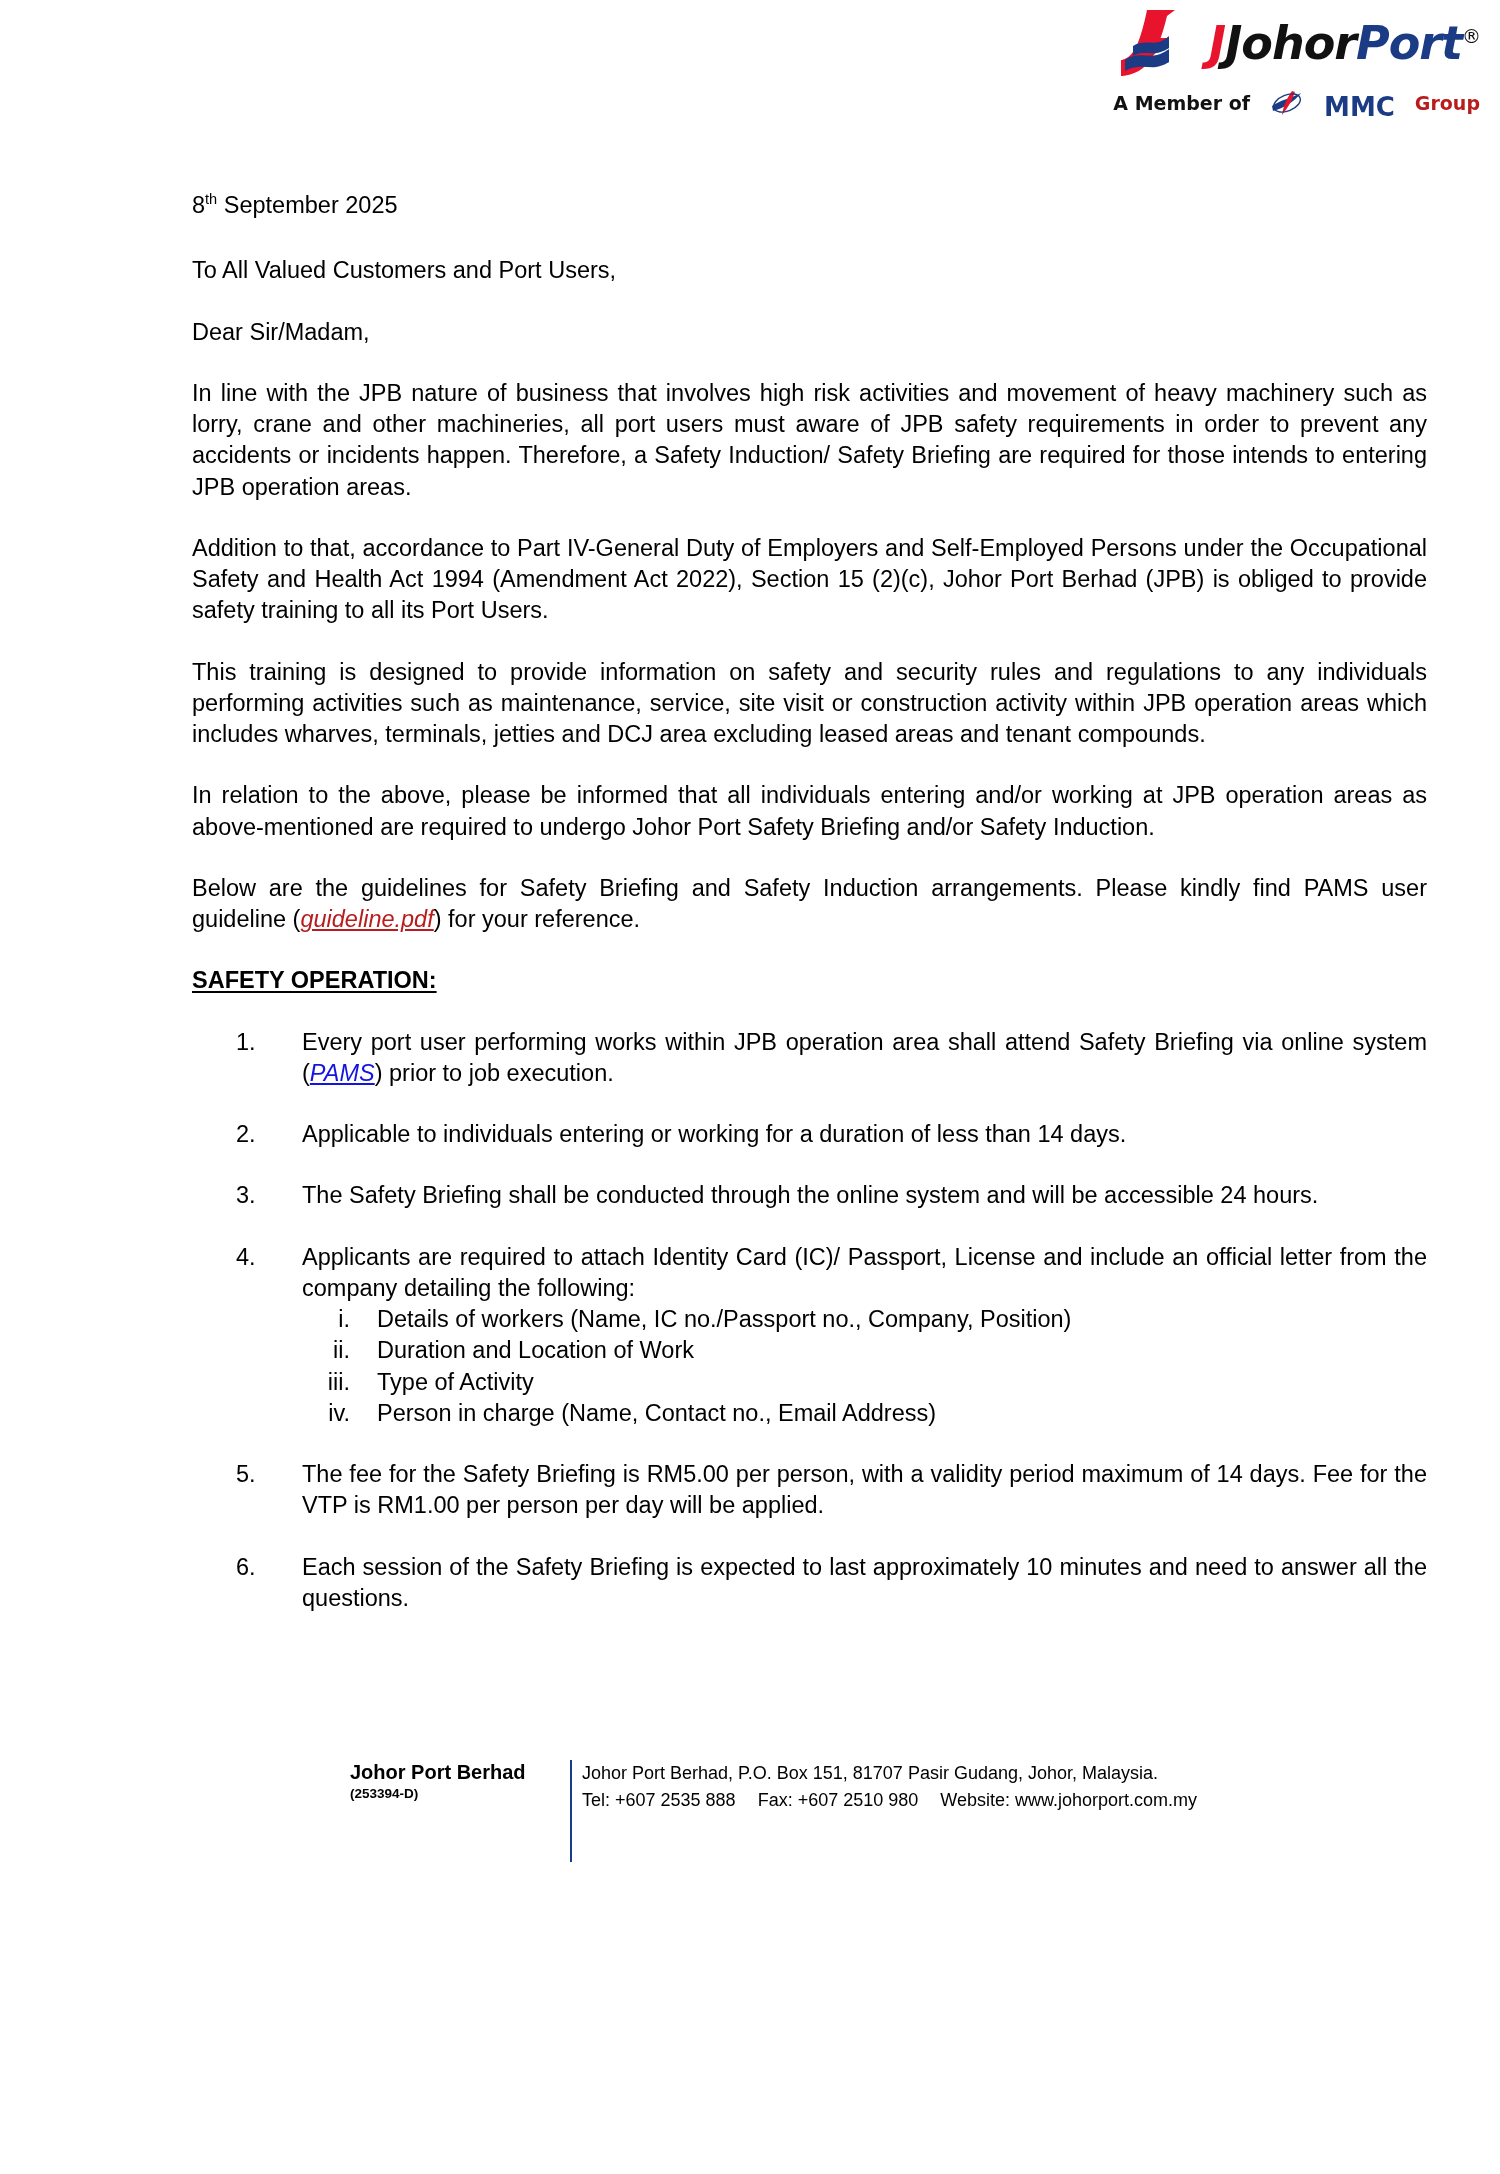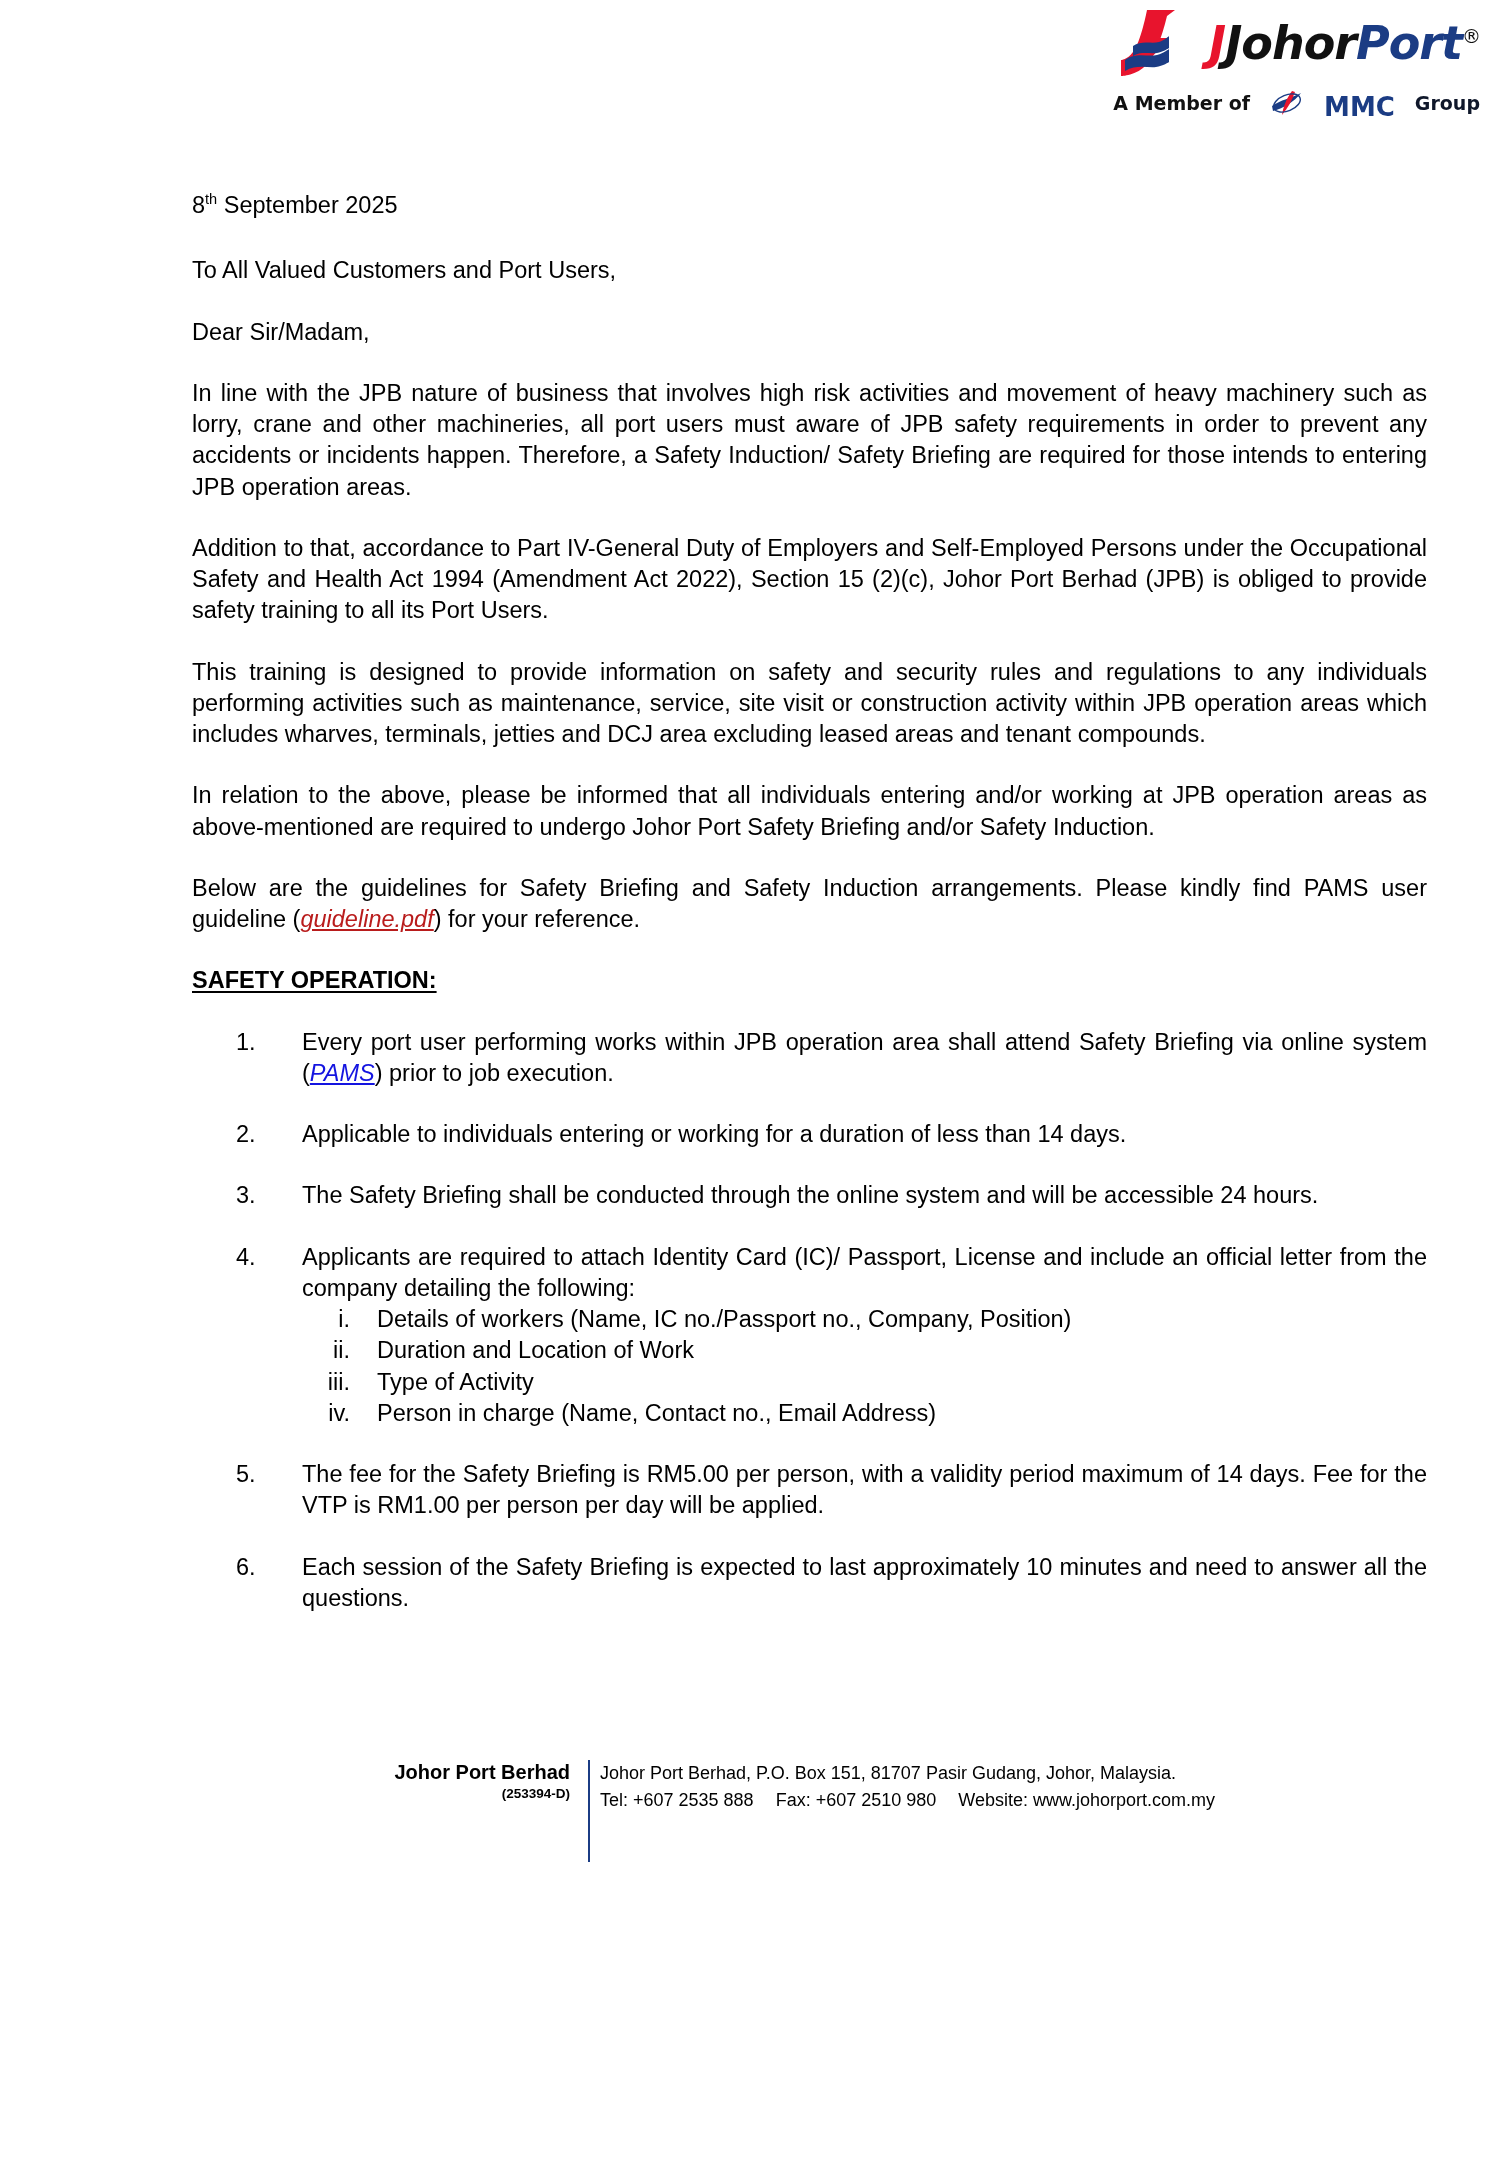--- a/index.html
+++ b/index.html
@@ -66,21 +66,21 @@
     align-items: center;
     justify-content: flex-end;
     gap: 20px;
     font-family: "DejaVu Sans", sans-serif;
     font-size: 19px;
     font-weight: bold;
     white-space: nowrap;
   }
   .member-text { color: #111111; }
   .mmc-text { color: #1b3c84; font-size: 26px; letter-spacing: 0px; margin-top: 8px; }
-  .group-text { color: #0f172a; }
+  .group-text { color: #b91c1c; }
   .mmc-star {
     width: 34px;
     height: 26px;
     position: relative;
     flex: 0 0 auto;
   }
 
   
   .doc {
     position: absolute;
@@ -166,22 +166,20 @@
     height: 120px;
   }
   .footer-inner {
     position: absolute;
     left: 350px;
     top: 18px;
     display: flex;
     align-items: flex-start;
   }
   .footer-left {
-    text-align: right;
-    padding-right: 18px;
     width: 220px;
   }
   .footer-company {
     font-weight: bold;
     font-size: 20px;
     line-height: 1.25;
     white-space: nowrap;
   }
   .footer-regno {
     font-size: 13.5px;

